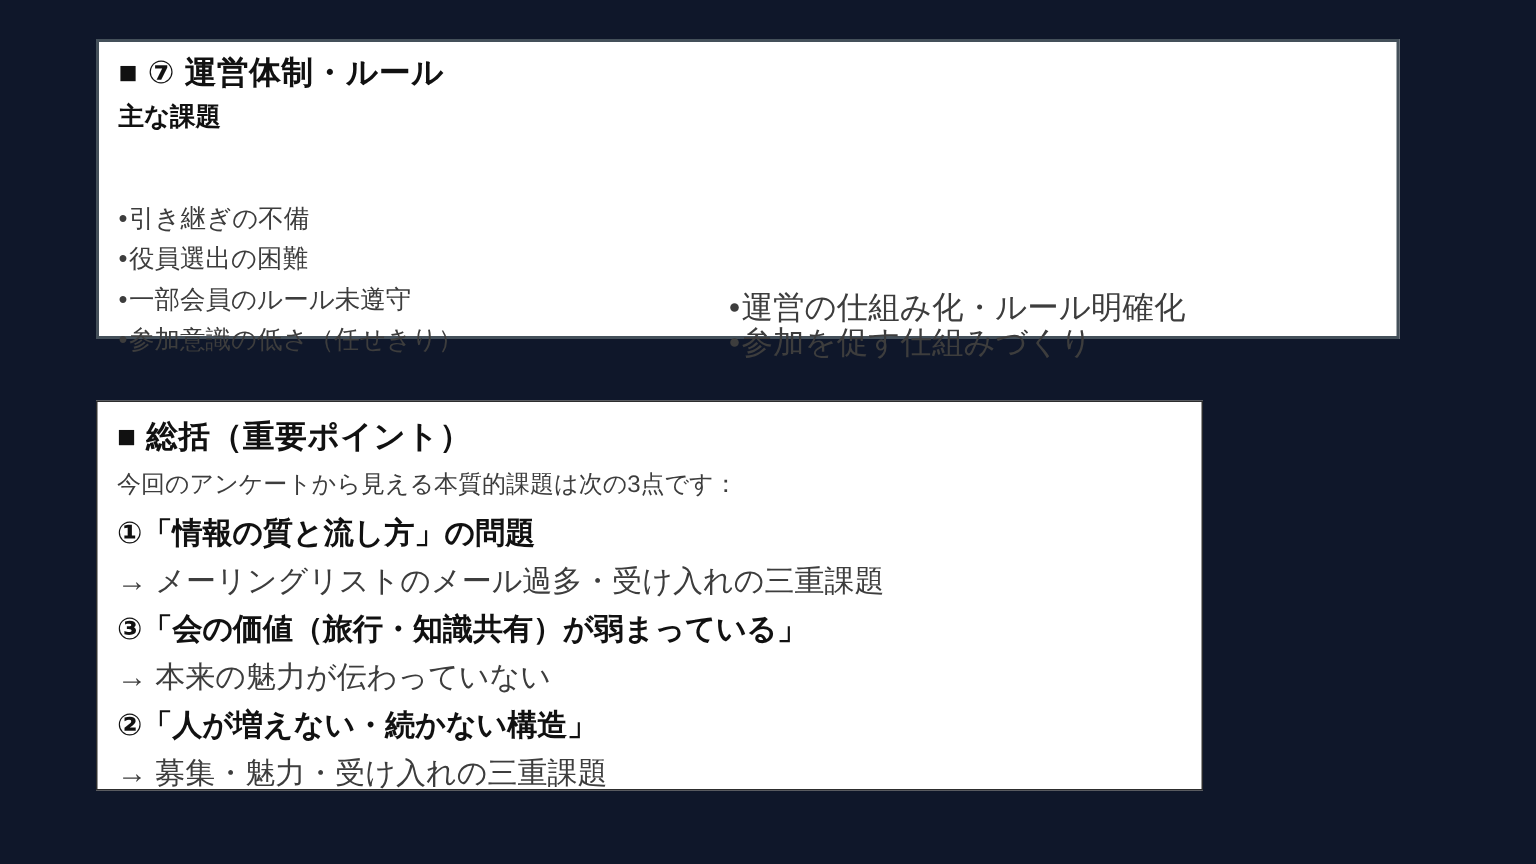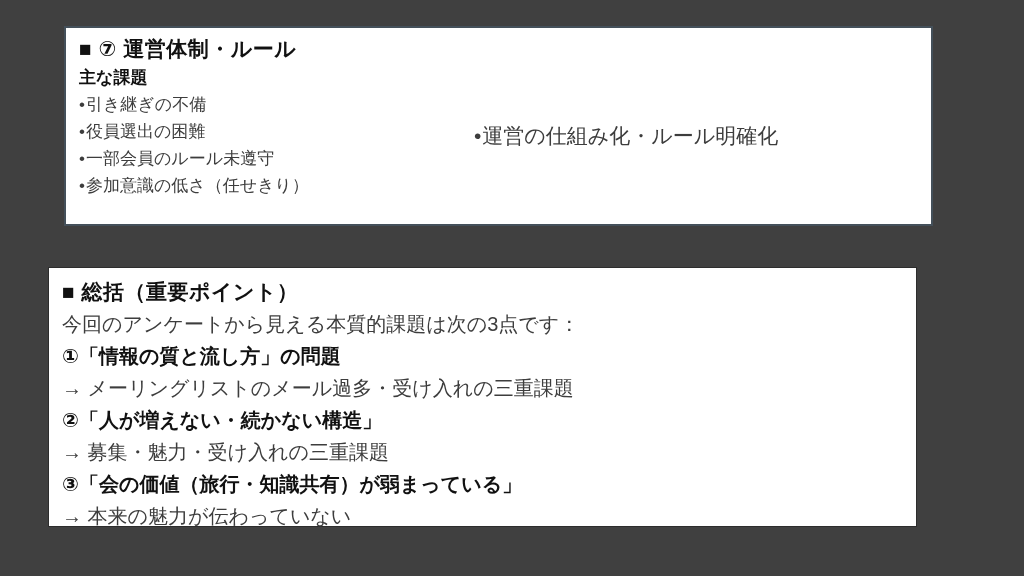--- a/index.html
+++ b/index.html
@@ -2,68 +2,68 @@
 <html><head>
 <meta charset="utf-8">
 <style>
   * { margin: 0; padding: 0; box-sizing: border-box; }
   html, body {
     width: 1024px; height: 576px;
     background: #ffffff;
     overflow: hidden;
     font-family: "Liberation Sans", "DejaVu Sans", sans-serif;
   }
-  .slide { position: relative; width: 1024px; height: 576px; background: #404040; }
+  .slide { position: relative; width: 1024px; height: 576px; background: #0f172a; }
 
   
   .box-operations {
     position: absolute;
     left: 64px; top: 26px;
     width: 869px; height: 200px;
     border: 2.5px solid #44505a;
     background: #ffffff;
     padding: 6px 14px 0 13px;
   }
   .box-operations .box-title {
     font-size: 21px; font-weight: bold; color: #111111;
     line-height: 30px; letter-spacing: 0.5px;
   }
   .box-operations .box-subtitle {
     font-size: 17px; font-weight: normal; color: #555555;
     line-height: 26px;
   }
-  .columns { display: flex; align-items: center; }
+  .columns { display: flex; align-items: flex-end; gap: 12px; }
   .col-left { width: 395px; flex: none; }
   .col-right { flex: none; margin-top: 8px; }
   .col-heading {
     font-size: 17px; font-weight: bold; color: #111111; line-height: 27px;
   }
   .col-right .col-heading { font-size: 15px; line-height: 23px; }
-  ul.bullet-list { list-style: none; }
+  ul.bullet-list { list-style: none; margin-top: 41px; }
   ul.bullet-list li {
     font-size: 17px; color: #3d3d3d; line-height: 27px;
   }
   .col-right ul.bullet-list li { font-size: 21px; line-height: 23px; }
   ul.bullet-list li::before { content: "\2022"; margin-right: 1px; color: #3d3d3d; }
 
   
   .box-summary {
     position: absolute;
-    left: 48px; top: 267px;
-    width: 869px; height: 260px;
+    left: 64px; top: 267px;
+    width: 738px; height: 260px;
     border: 1.5px solid #2d2d2d;
     background: #ffffff;
     padding: 8px 14px 0 13px;
   }
   .box-summary .box-title {
     font-size: 21px; font-weight: bold; color: #111111;
     line-height: 32px; letter-spacing: 0.5px;
   }
   .box-summary .intro-line {
-    font-size: 20px; font-weight: normal; color: #3d3d3d; line-height: 32px;
+    font-size: 16px; font-weight: normal; color: #3d3d3d; line-height: 32px;
   }
   .point-heading {
     font-size: 20px; font-weight: bold; color: #111111; line-height: 32px;
   }
   .point-detail {
     font-size: 20px; font-weight: normal; color: #3d3d3d; line-height: 32px;
   }
 </style>
 </head>
 <body>
@@ -80,36 +80,37 @@
           <li>引き継ぎの不備</li>
           <li>役員選出の困難</li>
           <li>一部会員のルール未遵守</li>
           <li>参加意識の低さ（任せきり）</li>
         </ul>
       </div>
 
       <div class="col-right">
         <ul class="bullet-list">
           <li>運営の仕組み化・ルール明確化</li>
+          <li>参加を促す仕組みづくり</li>
         </ul>
       </div>
     </div>
   </section>
 
   <section class="box-summary">
     <h2 class="box-title">■ 総括（重要ポイント）</h2>
     <p class="intro-line">今回のアンケートから見える本質的課題は次の3点です：</p>
 
     <div>
       <div class="point-heading">①「情報の質と流し方」の問題</div>
       <div class="point-detail">→ メーリングリストのメール過多・受け入れの三重課題</div>
     </div>
     <div>
+      <div class="point-heading">③「会の価値（旅行・知識共有）が弱まっている」</div>
+      <div class="point-detail">→ 本来の魅力が伝わっていない</div>
+    </div>
+    <div>
       <div class="point-heading">②「人が増えない・続かない構造」</div>
       <div class="point-detail">→ 募集・魅力・受け入れの三重課題</div>
-    </div>
-    <div>
-      <div class="point-heading">③「会の価値（旅行・知識共有）が弱まっている」</div>
-      <div class="point-detail">→ 本来の魅力が伝わっていない</div>
     </div>
   </section>
 
 </div>
 
 </body></html>

